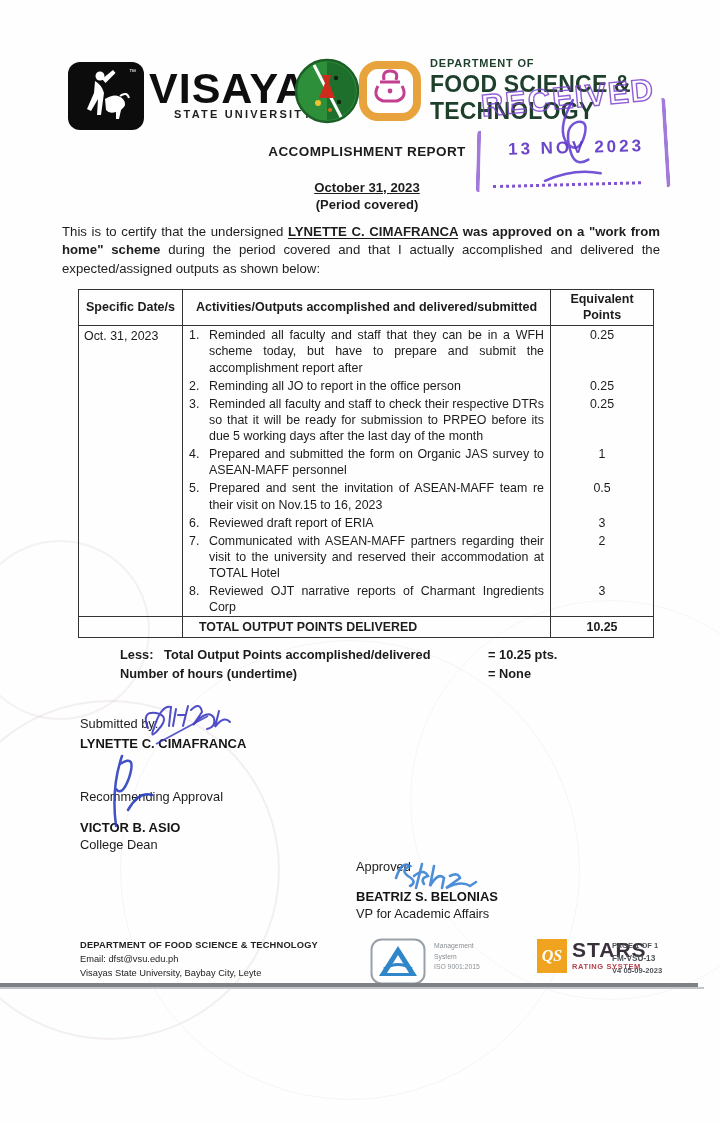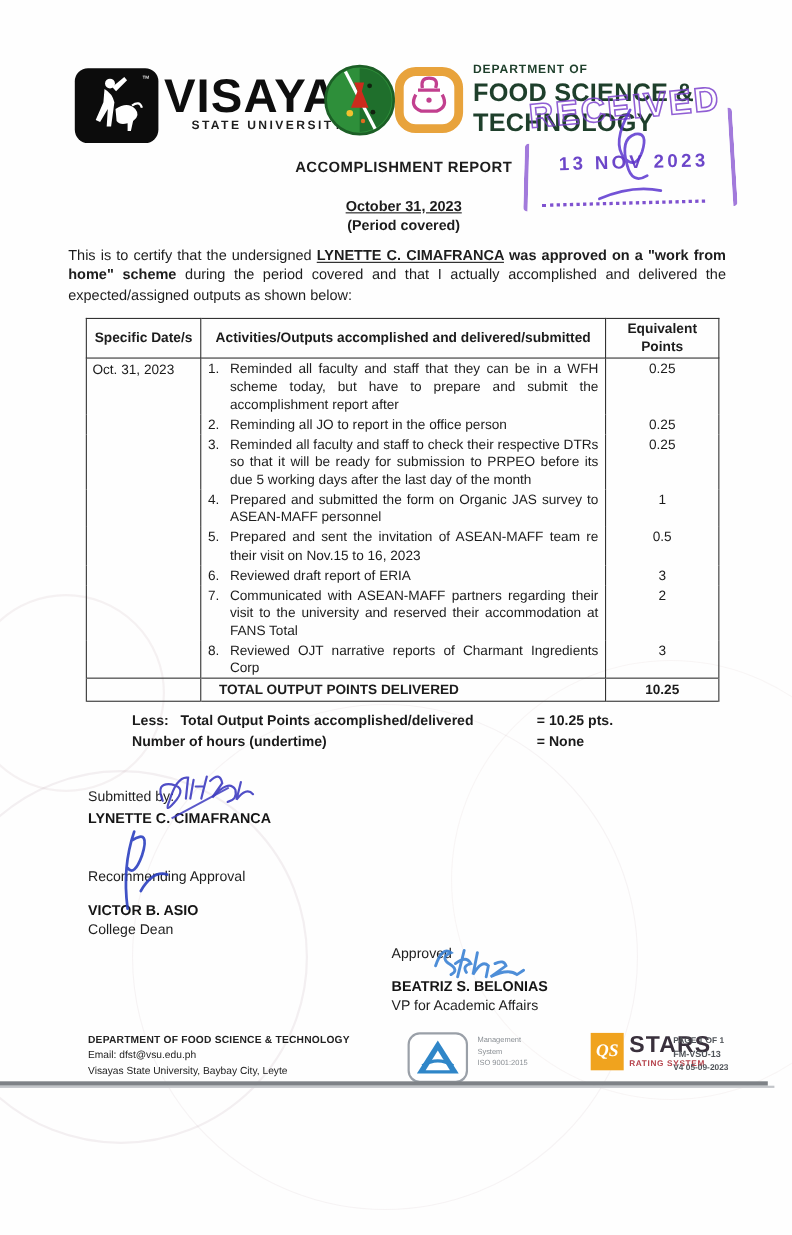--- a/index.html
+++ b/index.html
@@ -195,21 +195,21 @@
         </tr>
         <tr>
           <td class="c-act"><span class="num">5.</span><span>Prepared and sent the invitation of ASEAN-MAFF team re their visit on Nov.15 to 16, 2023</span></td>
           <td class="c-pts">0.5</td>
         </tr>
         <tr>
           <td class="c-act"><span class="num">6.</span><span>Reviewed draft report of ERIA</span></td>
           <td class="c-pts">3</td>
         </tr>
         <tr>
-          <td class="c-act"><span class="num">7.</span><span>Communicated with ASEAN-MAFF partners regarding their visit to the university and reserved their accommodation at FANS Total</span></td>
+          <td class="c-act"><span class="num">7.</span><span>Communicated with ASEAN-MAFF partners regarding their visit to the university and reserved their accommodation at TOTAL Hotel</span></td>
           <td class="c-pts">2</td>
         </tr>
         <tr>
           <td class="c-act"><span class="num">8.</span><span>Reviewed OJT narrative reports of Charmant Ingredients Corp</span></td>
           <td class="c-pts">3</td>
         </tr>
         <tr class="total-row">
           <td></td>
           <td class="c-act2">TOTAL OUTPUT POINTS DELIVERED</td>
           <td class="c-pts">10.25</td>

